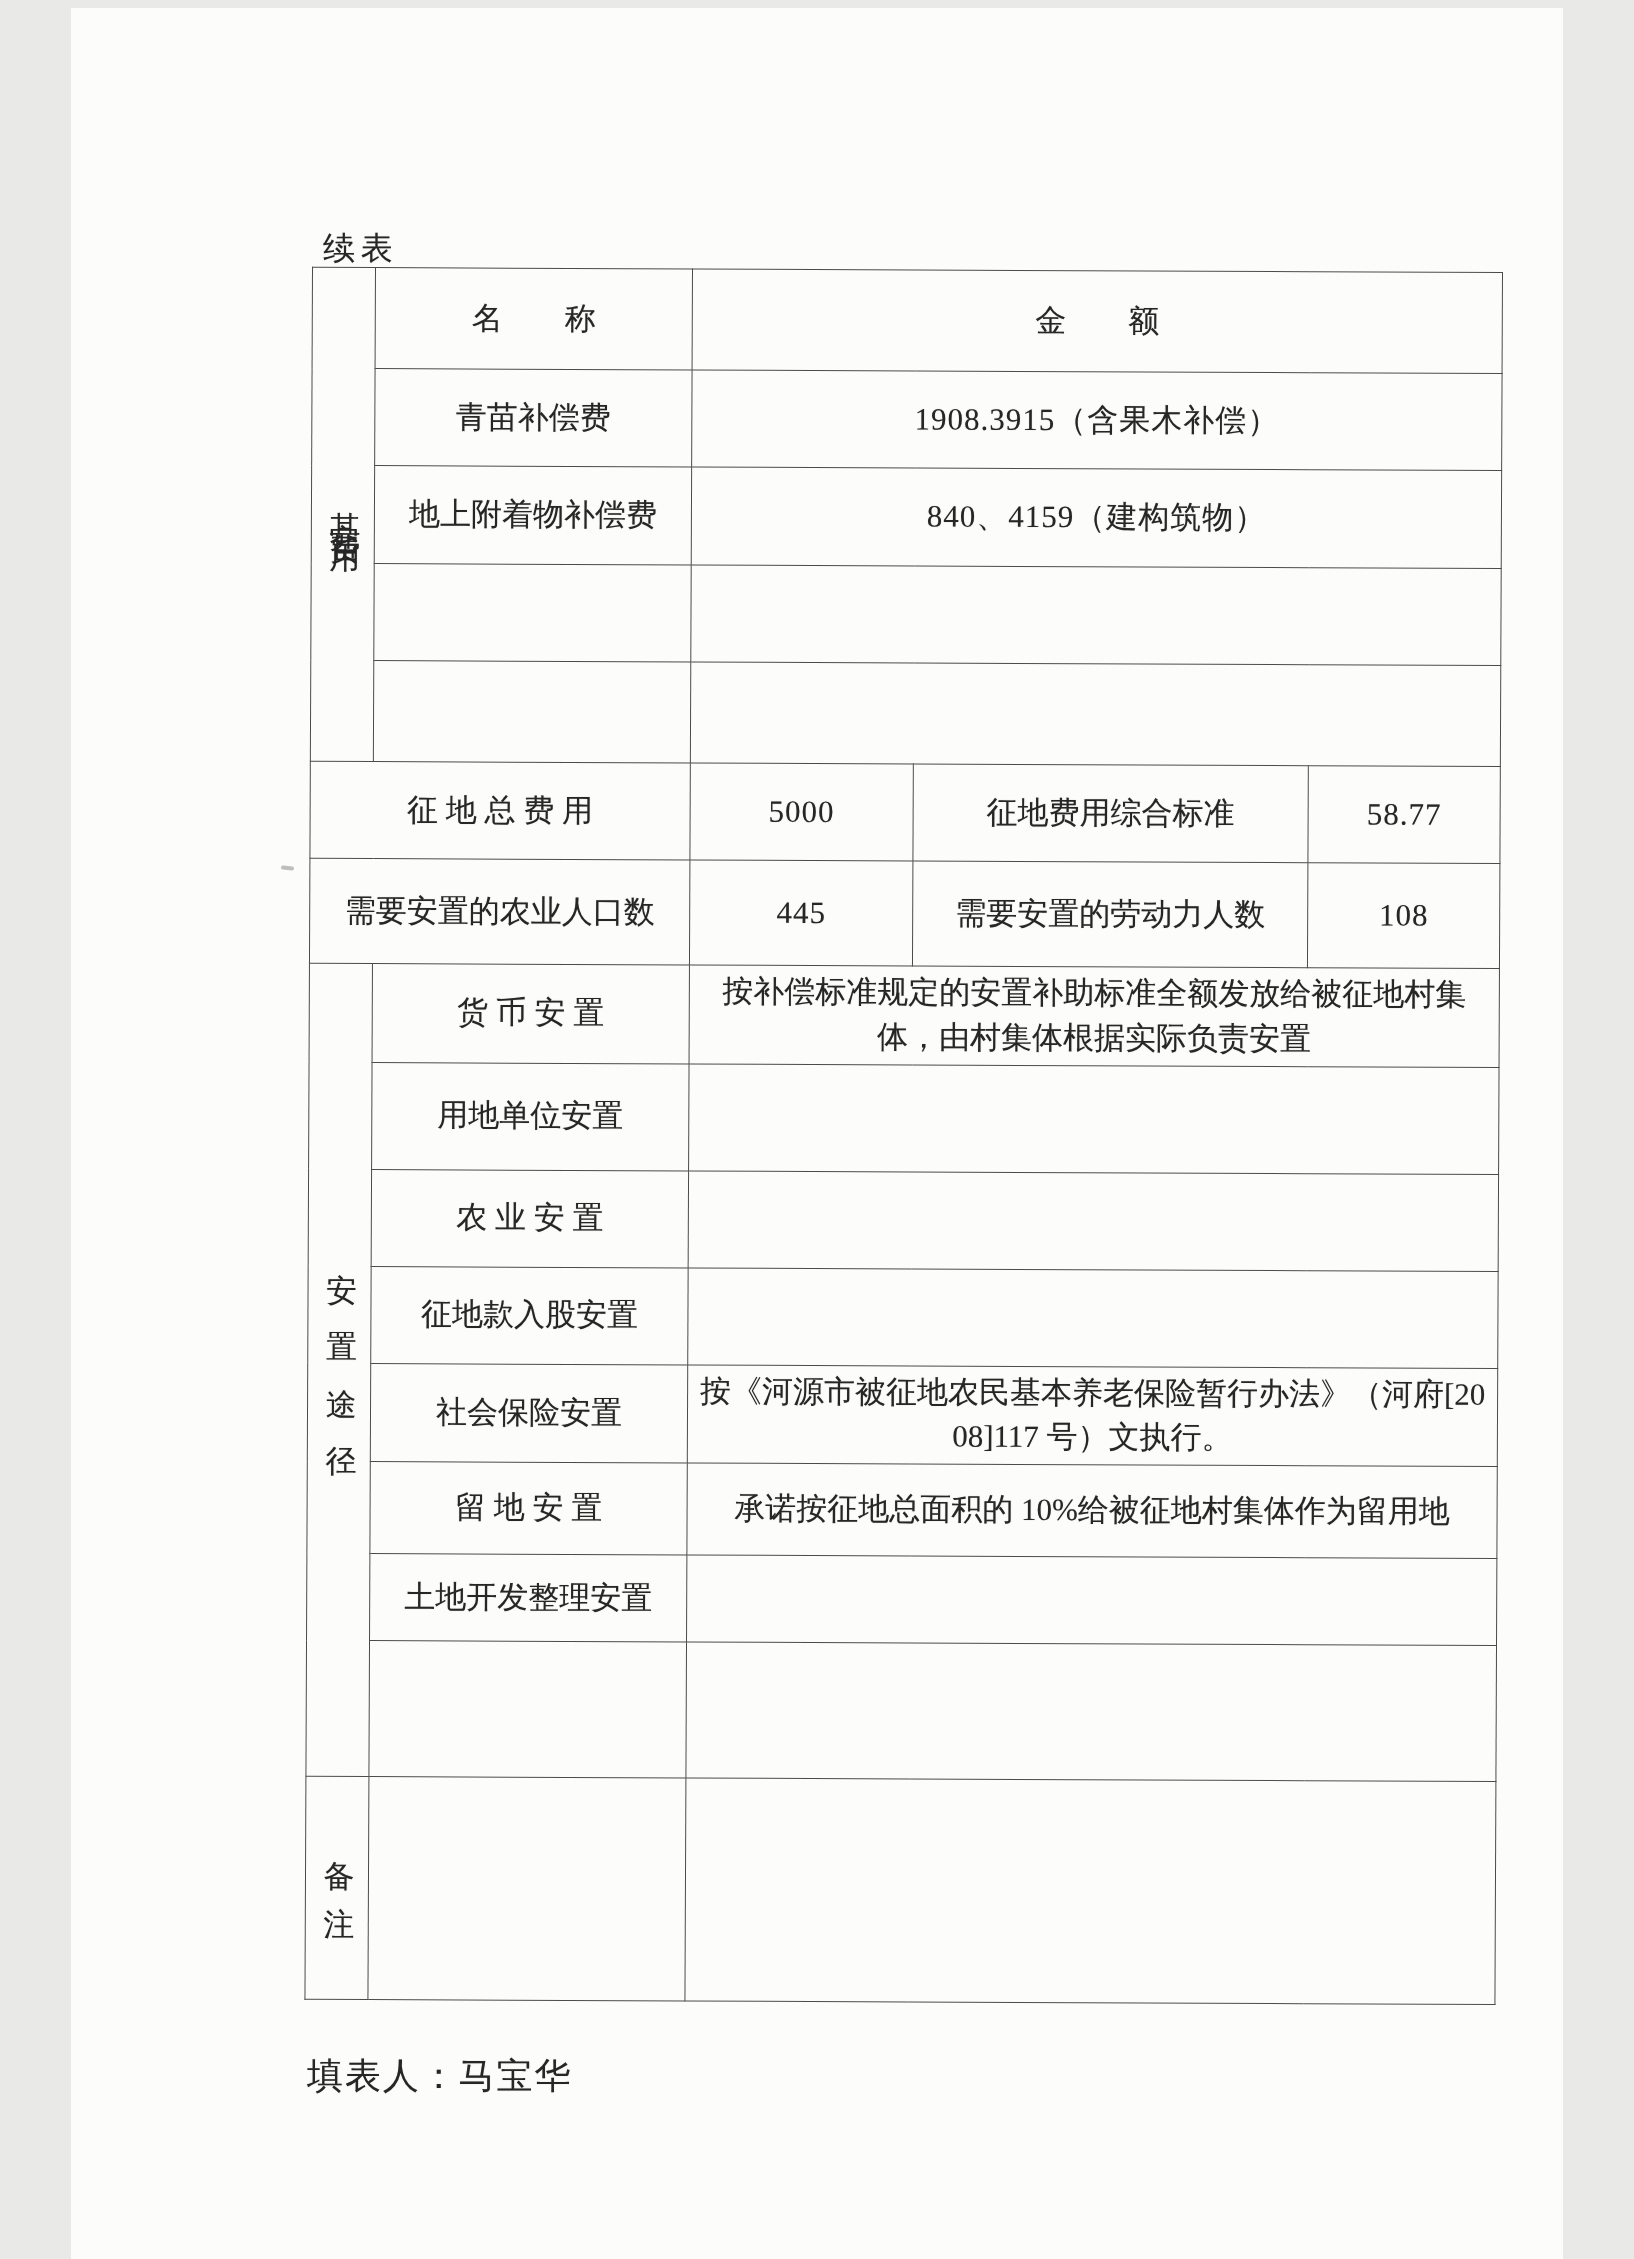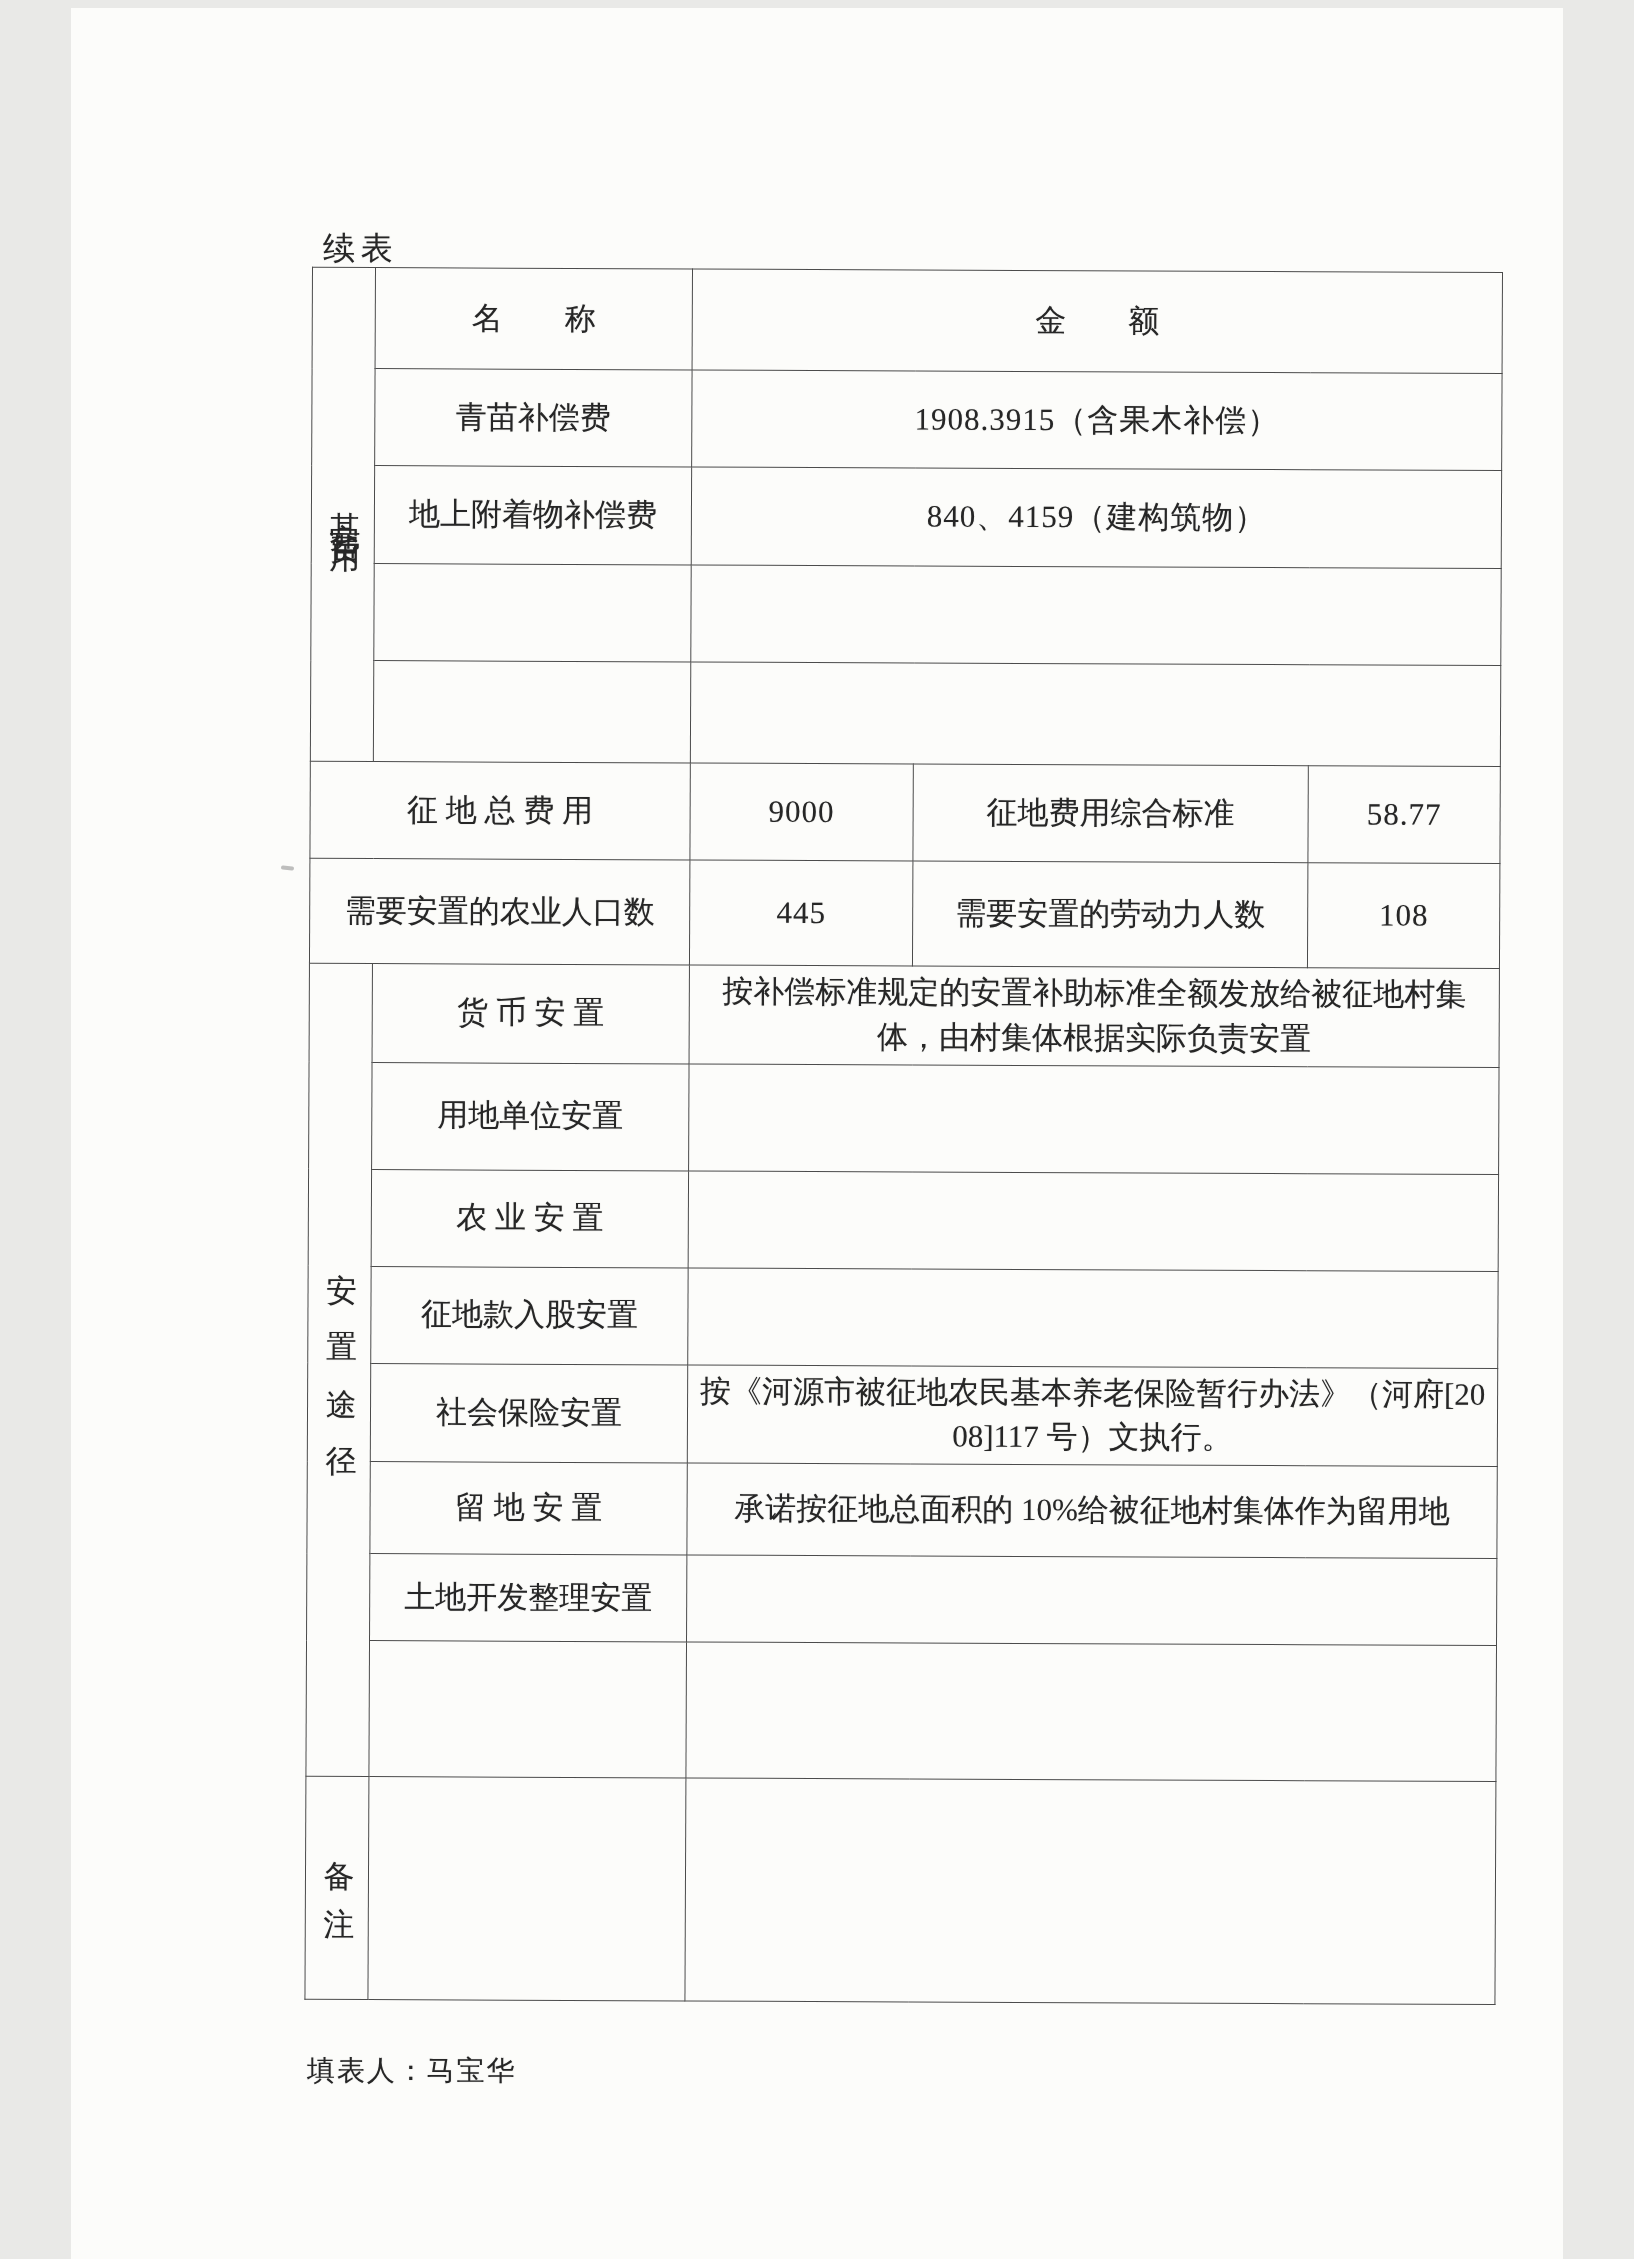--- a/index.html
+++ b/index.html
@@ -39,21 +39,21 @@
   td.vhead .sp-tight{ letter-spacing:10.7px; }
   td.vhead .sp-wide{ letter-spacing:58px; }
   td.vhead .sp-mid{ letter-spacing:45px; }
   td.desc{
     text-align:left;
     padding-left:15.5px;padding-right:13.6px;
   }
   td.num{ letter-spacing:1px; }
   .filler-line{
     position:absolute;left:236px;top:2044px;
-    font-size:28px;letter-spacing:1.9px;
+    font-size:36px;letter-spacing:1.9px;
   }
   .artifact{
     position:absolute;left:210px;top:858px;
     width:12.6px;height:3.9px;border-radius:1.9px;
     background:#8a8a8a;opacity:.55;
     transform:rotate(6deg);
   }
 </style>
 </head>
 <body>
@@ -91,21 +91,21 @@
       <td></td>
       <td colspan="3"></td>
     </tr>
     <tr style="height:101px">
       <td></td>
       <td colspan="3"></td>
     </tr>
 
     <tr style="height:97px">
       <td colspan="2">征 地 总 费 用</td>
-      <td class="num">9000</td>
+      <td class="num">5000</td>
       <td>征地费用综合标准</td>
       <td class="num">58.77</td>
     </tr>
     <tr style="height:105px">
       <td colspan="2">需要安置的农业人口数</td>
       <td class="num">445</td>
       <td>需要安置的劳动力人数</td>
       <td class="num">108</td>
     </tr>
 

